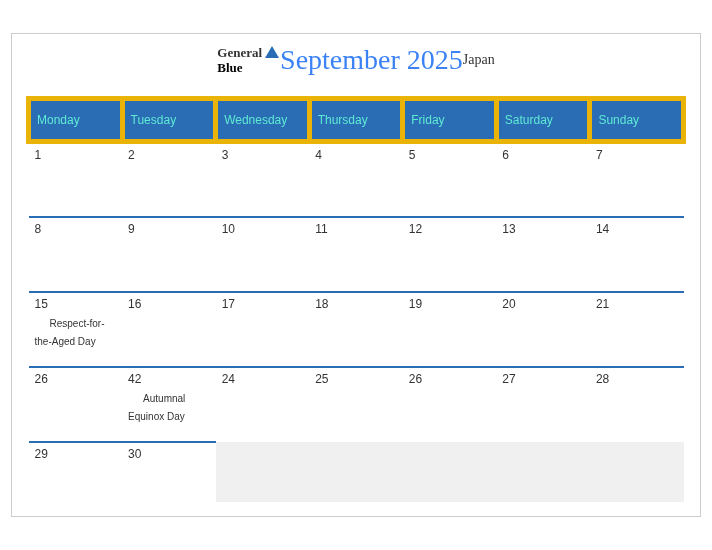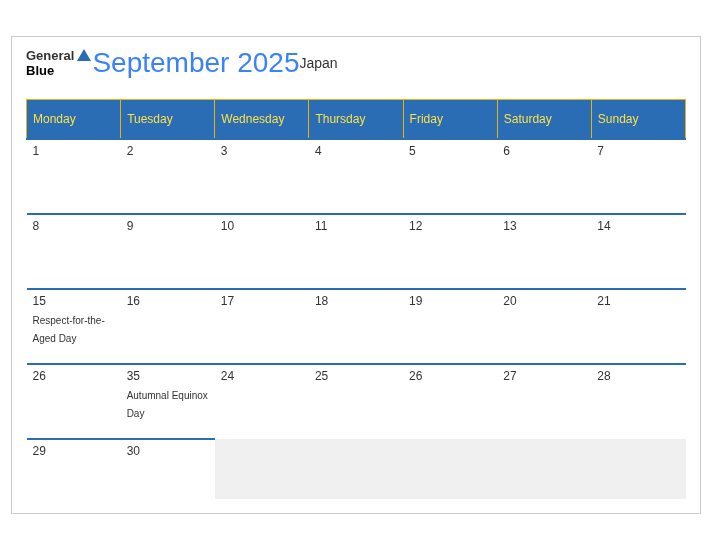--- a/index.html
+++ b/index.html
@@ -14,22 +14,23 @@
     }
     .calendar-container {
       width: 690px;
       background: #fff;
       border: 1px solid #ccc;
       padding: 10px 14px 14px;
     }
     .calendar-header {
       display: flex;
       align-items: center;
-      justify-content: flex-start;
+      justify-content: center;
       margin-bottom: 20px;
+      font-family: Liberation Serif, serif;
     }
     .logo-area {
       display: flex;
       flex-direction: column;
       align-items: flex-start;
       line-height: 1.1;
     }
     .logo-general {
       font-size: 13px;
       font-weight: bold;
@@ -55,26 +56,26 @@
       font-size: 14px;
       color: #333;
       text-align: right;
     }
     .calendar-grid {
       width: 100%;
       border-collapse: collapse;
     }
     .calendar-grid th {
       background-color: #2a6db5;
-      color: #fde047;
+      color: #5eead4;
       font-size: 12px;
       font-weight: normal;
       padding: 12px 6px;
       text-align: left;
-      border: 1px solid #eab308;
+      border: 5px solid #eab308;
     }
     .calendar-grid td {
       border: none;
       border-top: 2px solid #2a6db5;
       vertical-align: top;
       padding: 4px 6px;
       width: calc(100% / 7);
       height: 75px;
       background: #fff;
     }
@@ -84,20 +85,21 @@
     .day-number {
       font-size: 12px;
       color: #333;
       display: block;
       margin-bottom: 2px;
     }
     .event-text {
       font-size: 10px;
       color: #333;
       line-height: 1.3;
+      margin-left: 15px;
     }
     .empty-cell {
       border-top: none !important;
       background: #f0f0f0 !important;
     }
   </style>
 </head>
 <body>
 
 <div class="calendar-container">
@@ -197,21 +199,21 @@
             <span class="day-number">20</span>
           </td>
           <td>
             <span class="day-number">21</span>
           </td>
         </tr>
         <tr>
           <td>
             <span class="day-number">26</span>
           </td>
-          <td><span class="day-number">35</span><span class="event-text">Autumnal Equinox Day</span></td>
+          <td><span class="day-number">42</span><span class="event-text">Autumnal Equinox Day</span></td>
           <td>
             <span class="day-number">24</span>
           </td>
           <td>
             <span class="day-number">25</span>
           </td>
           <td>
             <span class="day-number">26</span>
           </td>
           <td>

